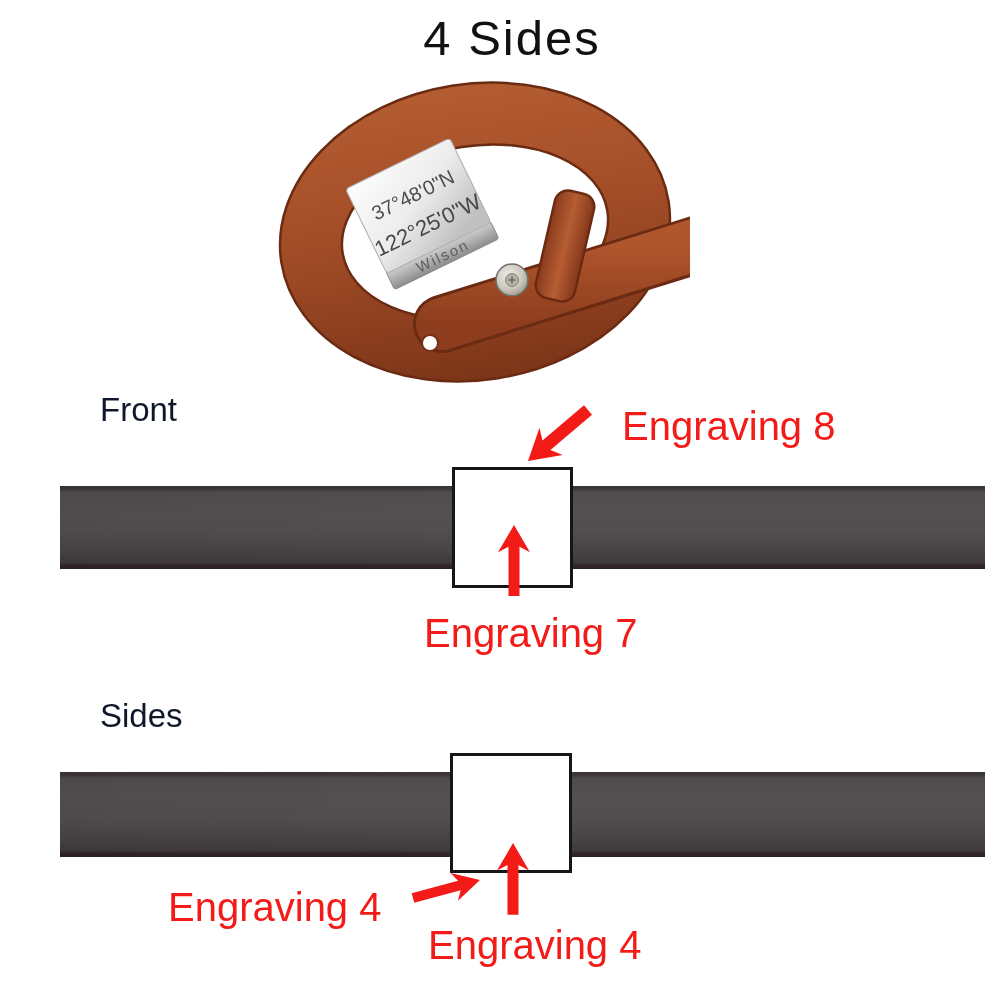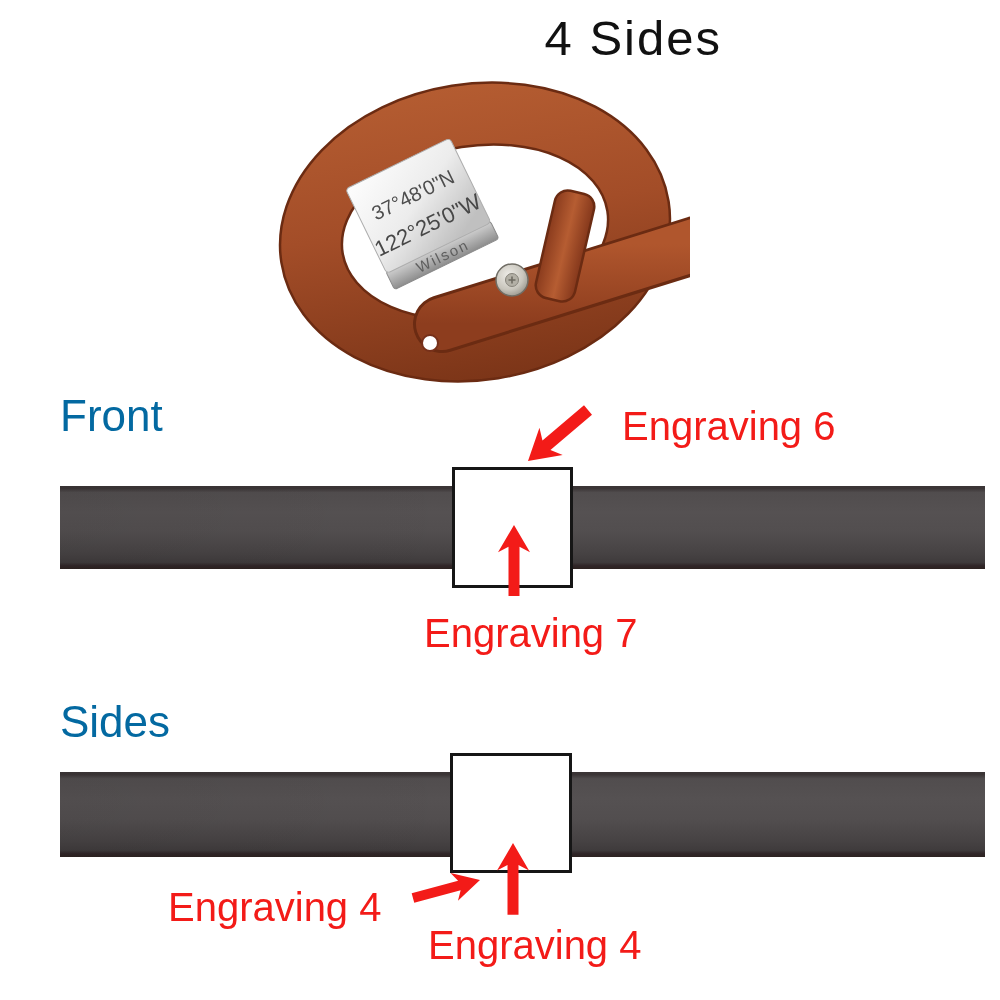--- a/index.html
+++ b/index.html
@@ -2,25 +2,25 @@
 <html><head>
 <meta charset="utf-8">
 <style>
   html,body{margin:0;padding:0;}
   body{
     width:1000px;height:1000px;position:relative;background:#ffffff;
     font-family:"Liberation Sans", sans-serif;overflow:hidden;
   }
   .abs{position:absolute;}
   .title{
-    left:302px;top:10px;width:420px;text-align:right;
+    left:302px;top:10px;width:420px;text-align:center;
     font-size:49px;letter-spacing:2px;color:#111;
   }
   .section-label{
-    font-size:44px;color:#0369a1;
+    font-size:33px;color:#0f172a;margin-left:40px;
   }
   .red-label{
     font-size:40px;color:#f31b18;white-space:nowrap;
   }
   .strip{
     left:60px;width:925px;height:83px;
     background:
       linear-gradient(90deg, rgba(0,0,0,0.05), rgba(0,0,0,0) 45%),
       linear-gradient(180deg,#3b3536 0%,#3b3536 3%,#514d4e 8%,#555152 32%,
         #524e4f 55%,#474344 80%,#3f3b3c 92%,#302628 96%,#2c2220 100%);
@@ -96,21 +96,21 @@
     <text x="-2" y="20" text-anchor="middle" font-size="22" fill="#474747" font-family="Liberation Sans, sans-serif">122°25'0"W</text>
     <text x="-2" y="52" text-anchor="middle" font-size="15" fill="#5e5e5e" letter-spacing="2" font-family="Liberation Sans, sans-serif">Wilson</text>
   </g>
 </svg>
 
 <div class="abs section-label" style="left:60px;top:391px">Front</div>
 
 <div class="abs strip" style="top:486px"></div>
 <div class="abs engraving-square" style="left:452px;top:467px;width:121px;height:121px"></div>
 
-<div class="abs red-label" style="left:622px;top:404px">Engraving 6</div>
+<div class="abs red-label" style="left:622px;top:404px">Engraving 8</div>
 <div class="abs red-label" style="left:424px;top:611px">Engraving 7</div>
 
 <div class="abs section-label" style="left:60px;top:697px">Sides</div>
 
 <div class="abs strip" style="top:772px;height:85px"></div>
 <div class="abs engraving-square" style="left:450px;top:753px;width:122px;height:120px"></div>
 
 <div class="abs red-label" style="left:168px;top:885px">Engraving 4</div>
 <div class="abs red-label" style="left:428px;top:923px">Engraving 4</div>
 

